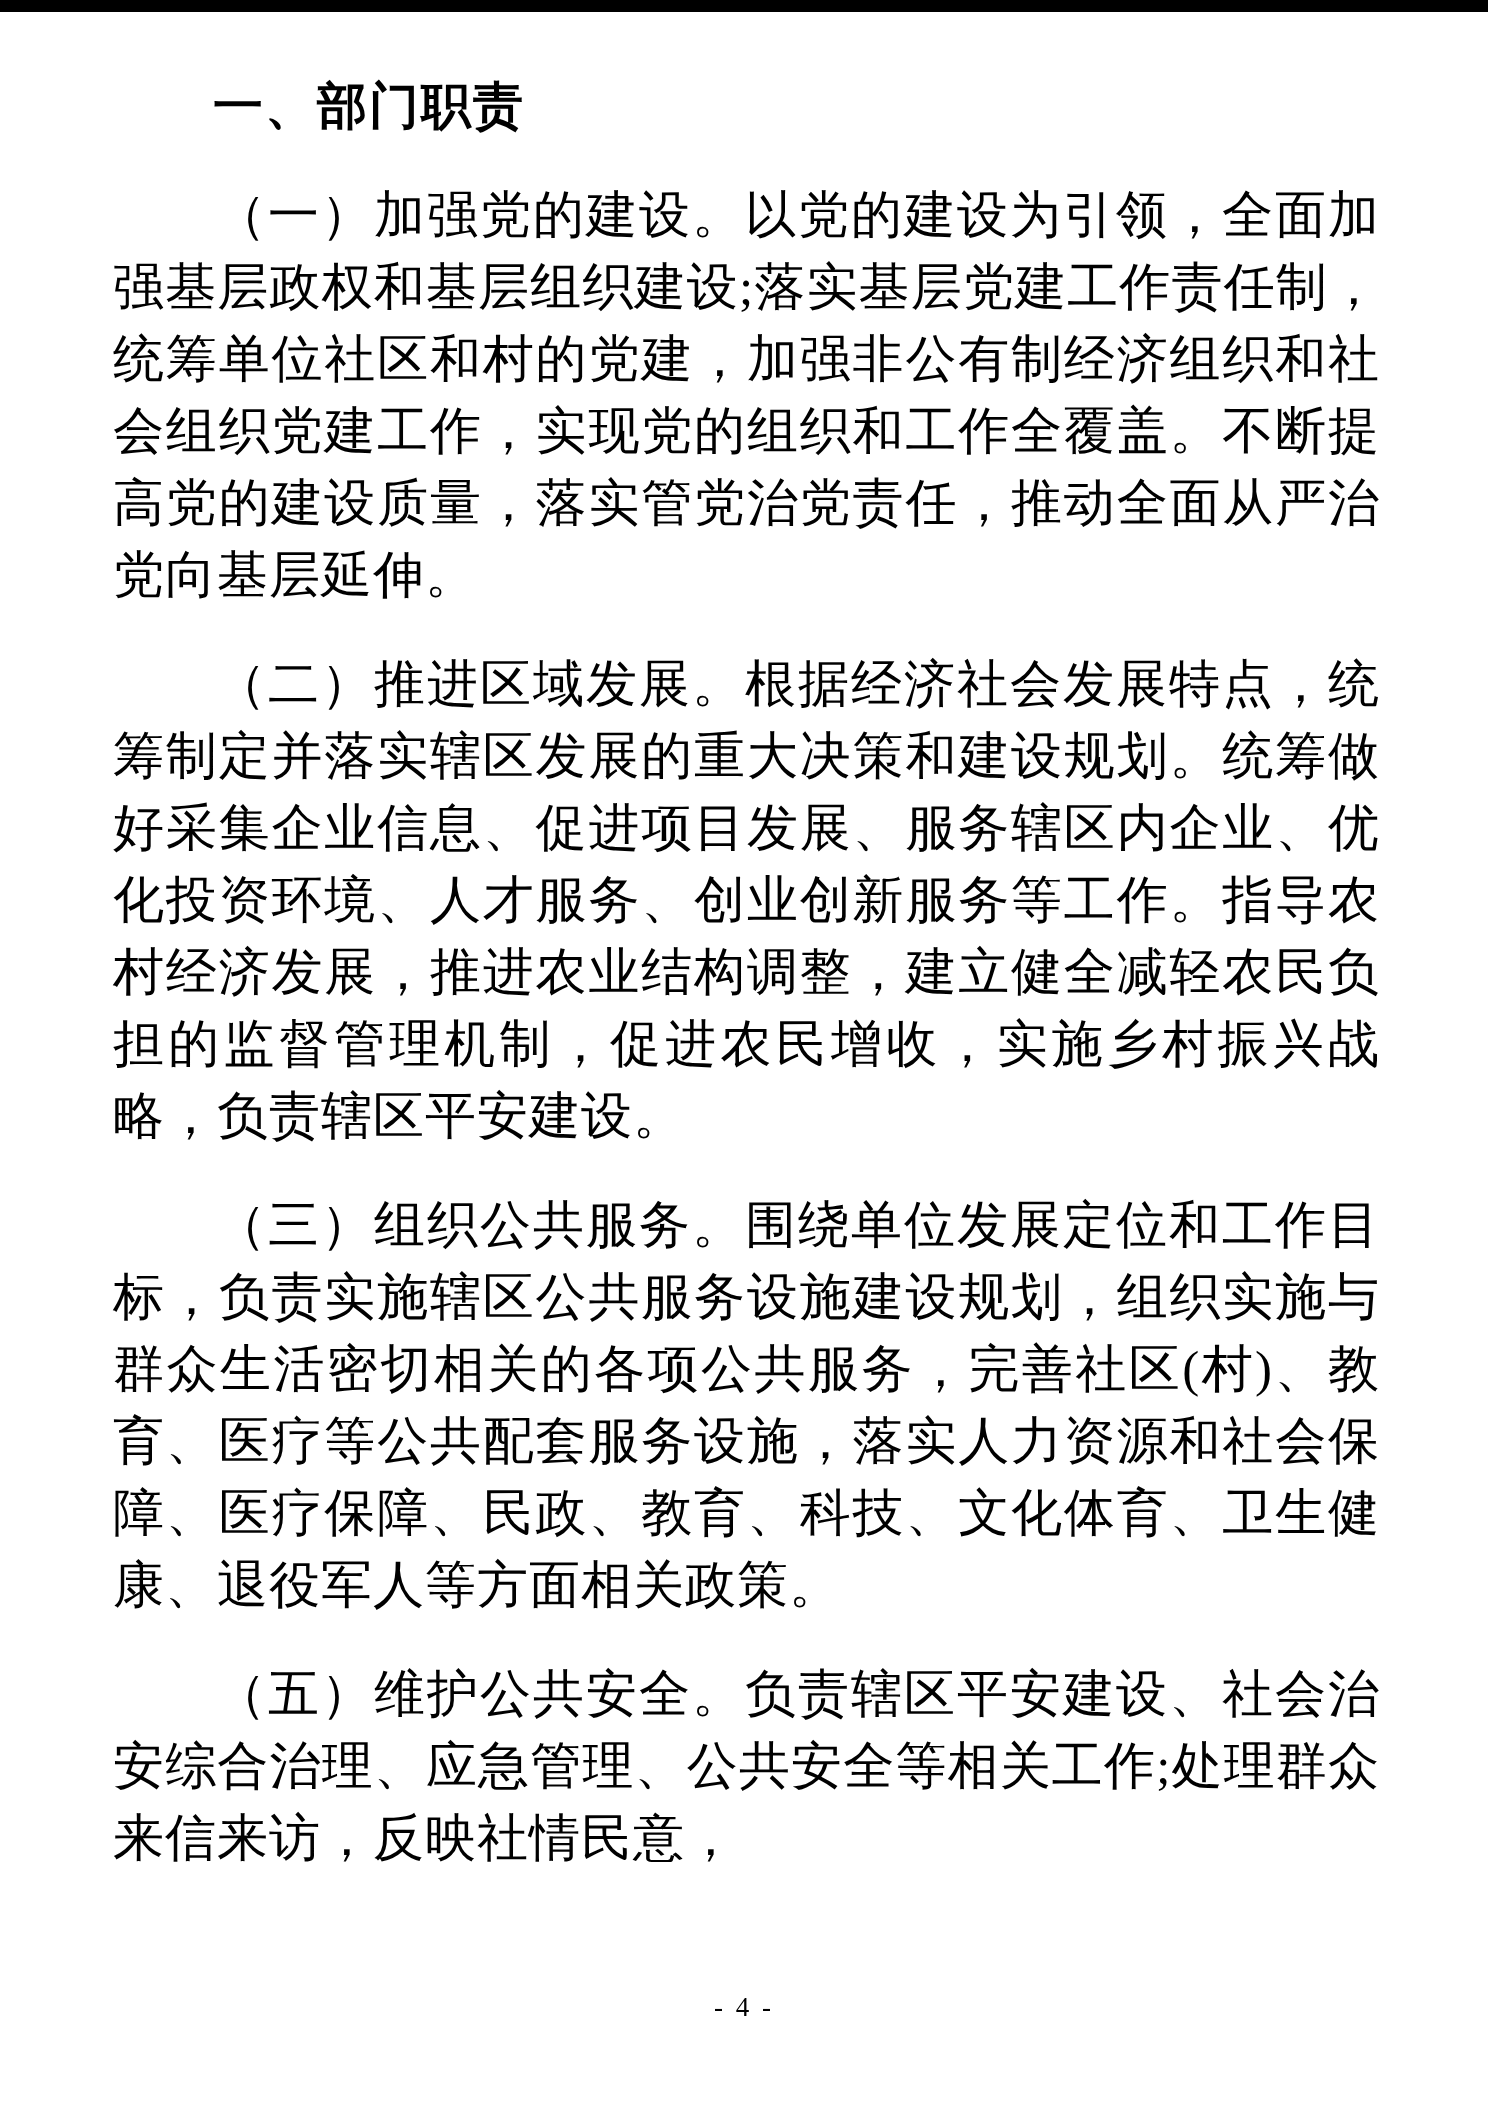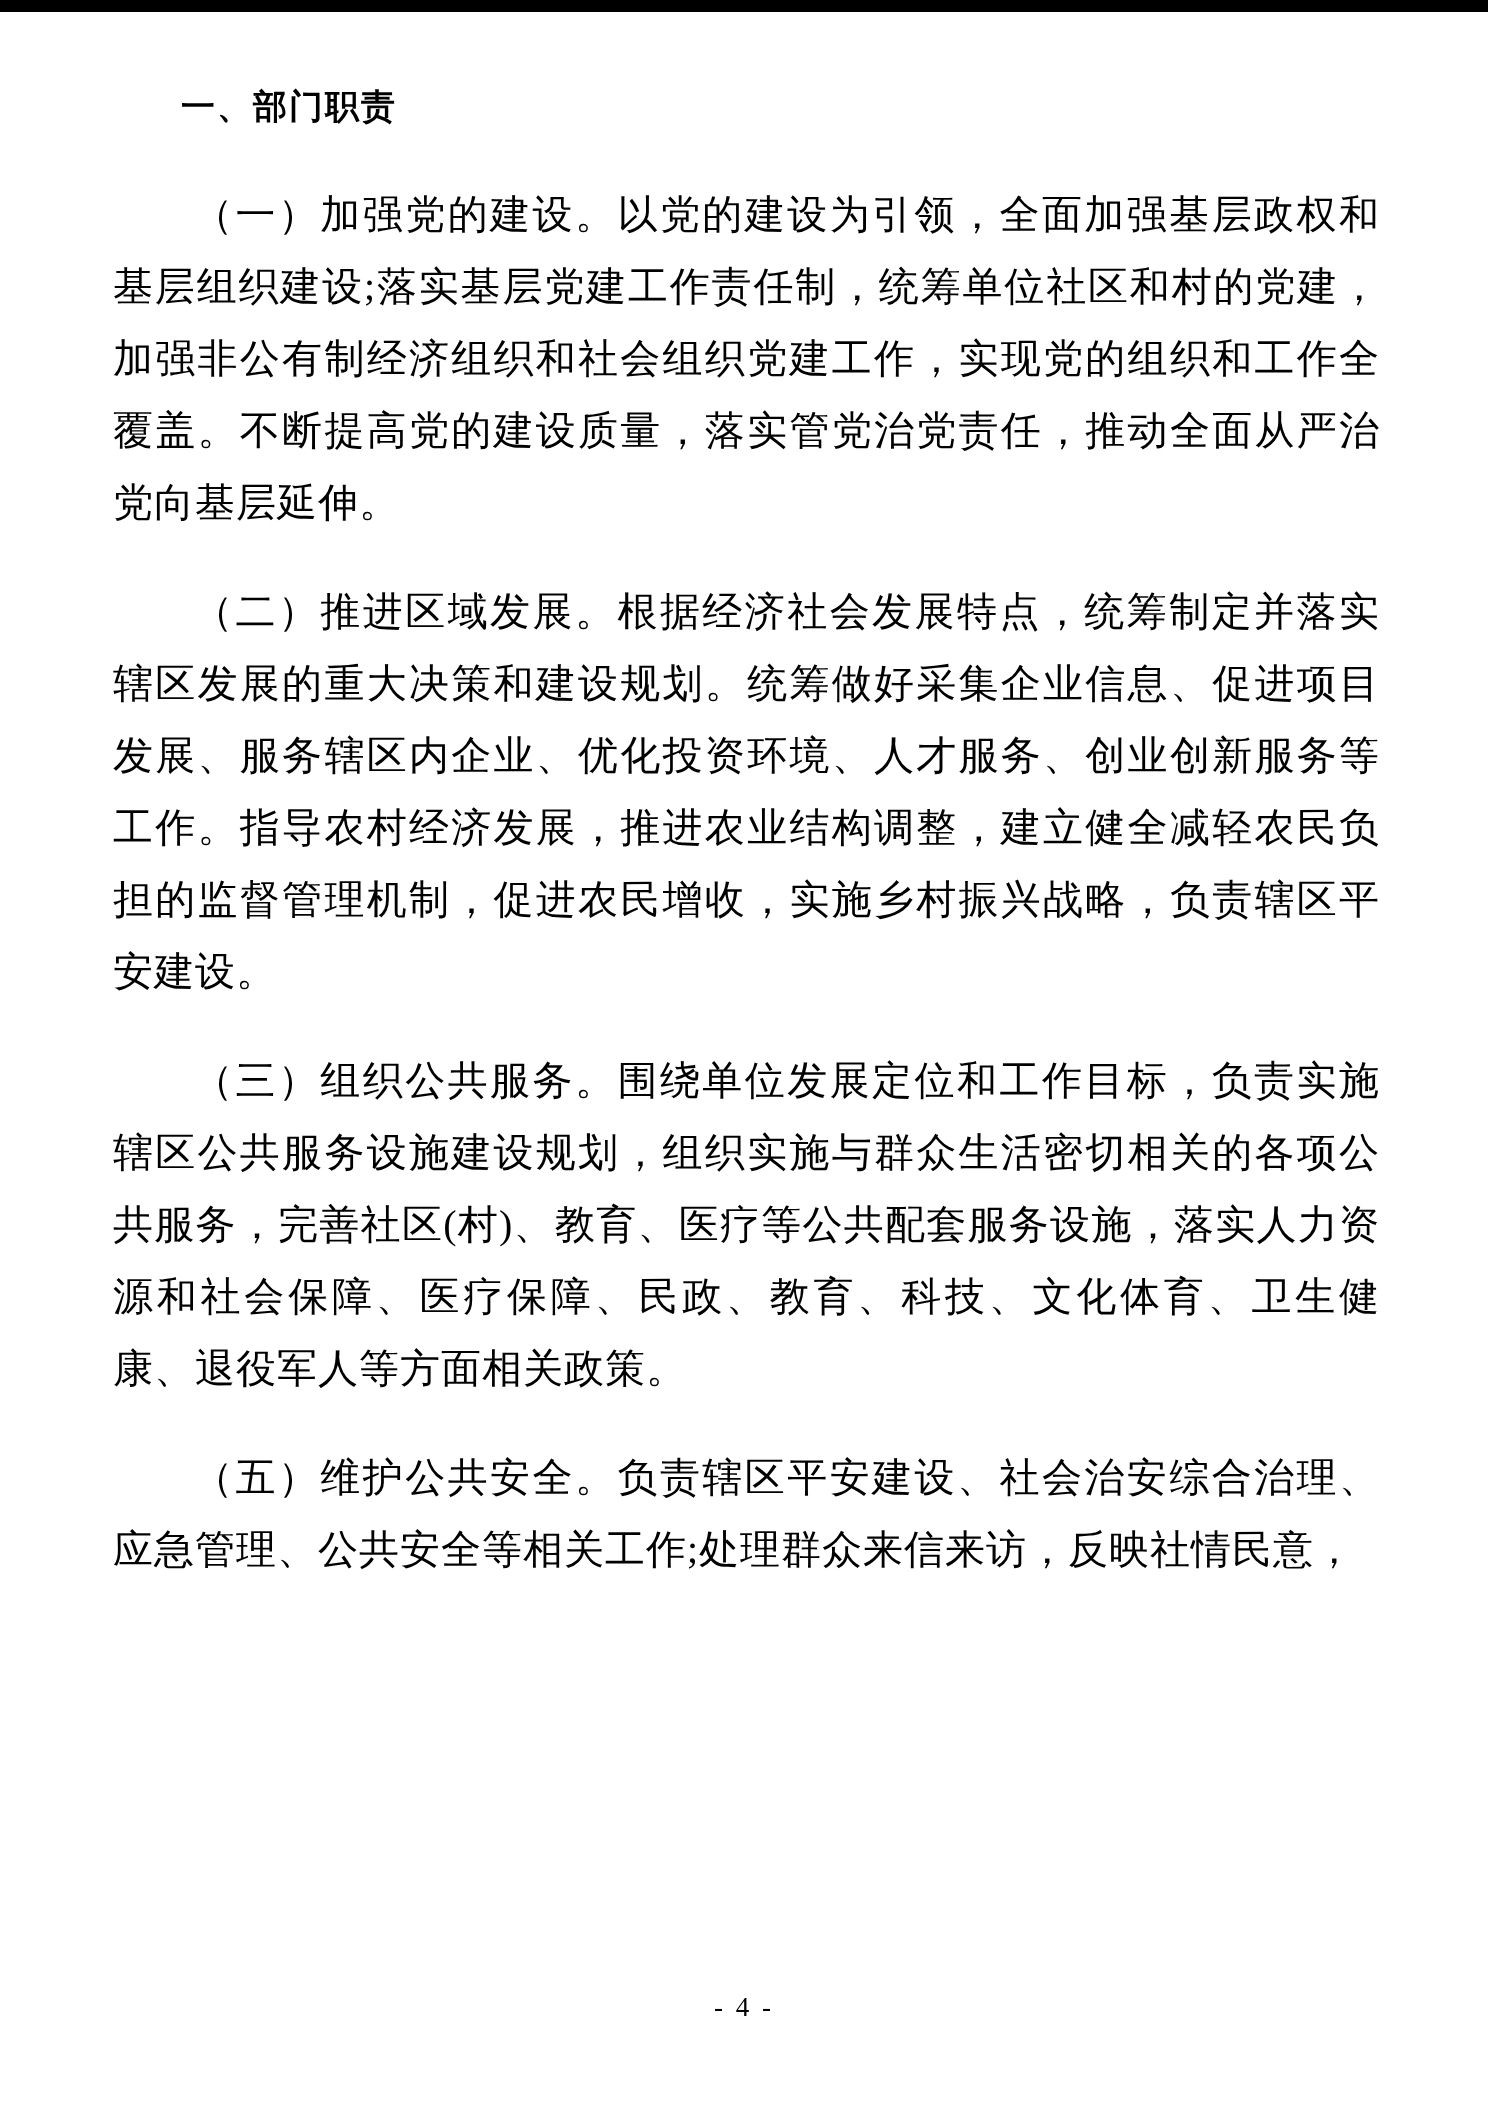--- a/index.html
+++ b/index.html
@@ -20,35 +20,35 @@
     height: 12px;
     background: #000000;
   }
   .content {
     padding: 70px 108px 0 113px;
   }
   .heading {
     margin: 0;
     font-family: Liberation Sans, sans-serif;
     font-weight: 700;
-    font-size: 34px;
+    font-size: 50px;
     line-height: 72px;
     text-indent: 2em;
     letter-spacing: 2px;
   }
   .intro {
     margin: 30px 0 0 0;
     font-size: 40px;
     line-height: 72px;
     text-indent: 2em;
     letter-spacing: 1px;
   }
   .para {
     margin: 37px 0 0 0;
-    font-size: 40px;
+    font-size: 51px;
     line-height: 72px;
     text-indent: 2em;
     text-align: justify;
     text-justify: inter-character;
     word-break: break-all;
     letter-spacing: 1px;
   }
   .footer {
     position: absolute;
     top: 1992px;

